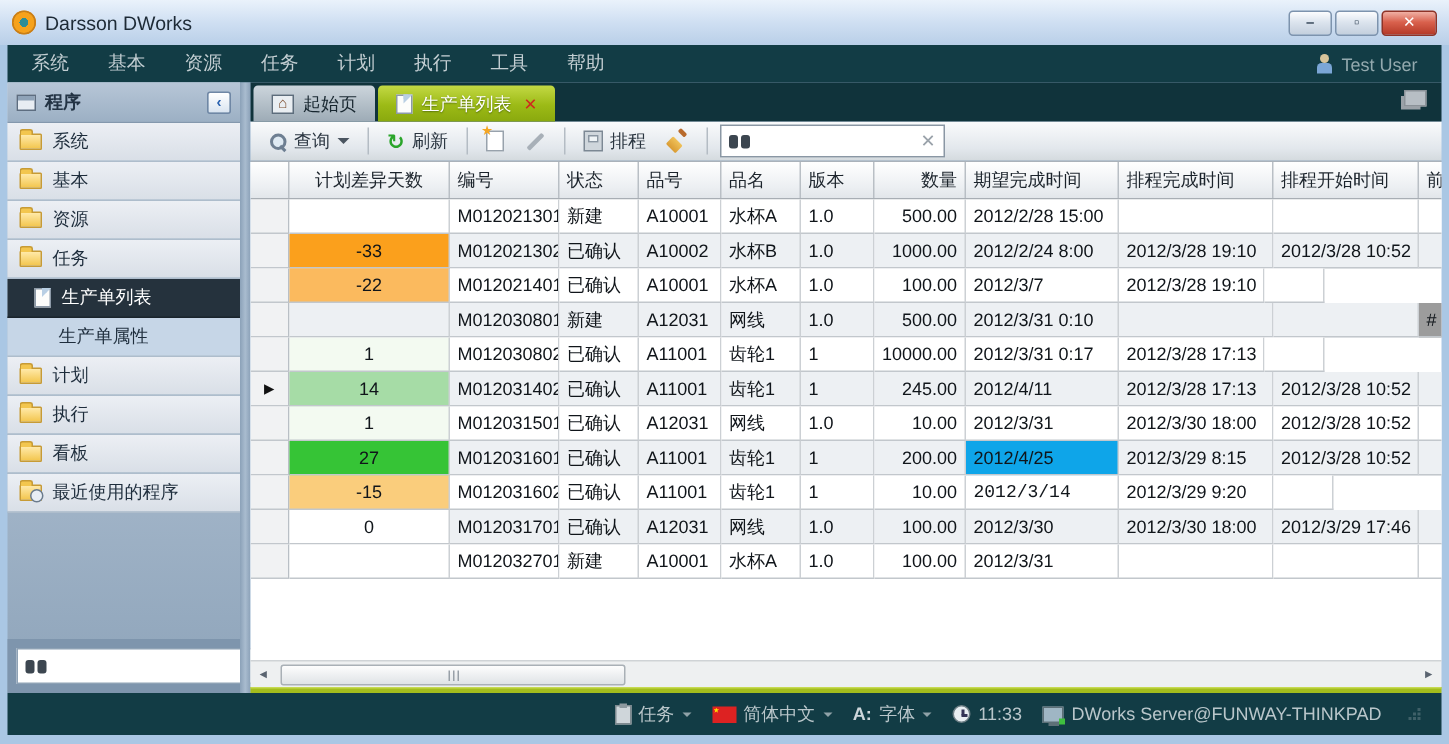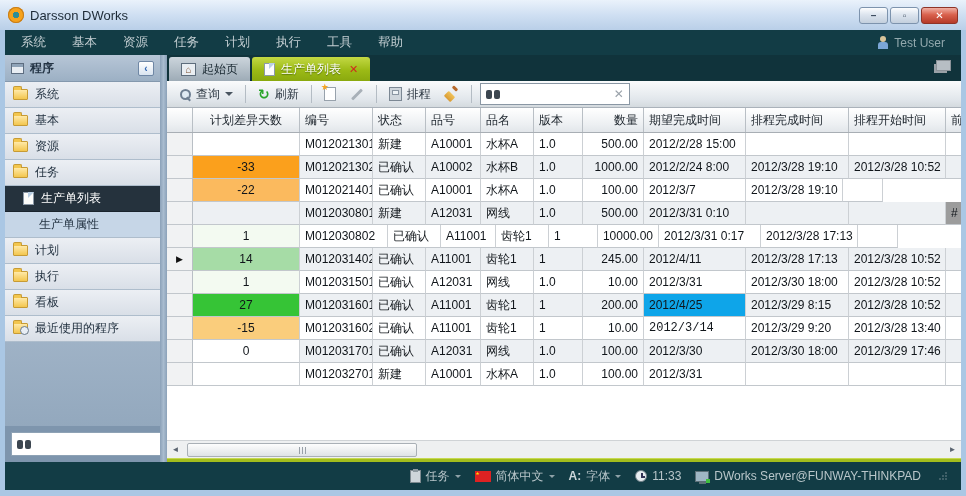--- a/index.html
+++ b/index.html
@@ -330,21 +330,21 @@
           <span class="gcell" style="width: 49px; background: rgb(237, 240, 243); justify-content: flex-start;">1.0</span>
           <span class="gcell" style="width: 61px; background: rgb(237, 240, 243); justify-content: flex-end;">500.00</span>
           <span class="gcell" style="width: 102px; background: rgb(237, 240, 243); justify-content: flex-start;">2012/3/31 0:10</span>
           <span class="gcell" style="width: 103px; background: rgb(237, 240, 243); justify-content: flex-start;"></span>
           <span class="gcell" style="width: 97px; background: rgb(237, 240, 243); justify-content: flex-start;"></span>
           <span class="gcell" style="width: 40px; background: rgb(156, 156, 156);">#</span>
         </div>
         <div class="grid-row">
           <span class="gutter"></span>
           <span class="gcell" style="width: 107px; justify-content: center; background: rgb(243, 250, 241);">1</span>
-          <span class="gcell" style="width: 88px; background: rgb(255, 255, 255); justify-content: flex-start;">M012030802</span>
+          <span class="gcell" style="width: 73px; background: rgb(255, 255, 255); justify-content: flex-start;">M012030802</span>
           <span class="gcell" style="width: 53px; background: rgb(255, 255, 255); justify-content: flex-start;">已确认</span>
           <span class="gcell" style="width: 55px; background: rgb(255, 255, 255); justify-content: flex-start;">A11001</span>
           <span class="gcell" style="width: 53px; background: rgb(255, 255, 255); justify-content: flex-start;">齿轮1</span>
           <span class="gcell" style="width: 49px; background: rgb(255, 255, 255); justify-content: flex-start;">1</span>
           <span class="gcell" style="width: 61px; background: rgb(255, 255, 255); justify-content: flex-end;">10000.00</span>
           <span class="gcell" style="width: 102px; background: rgb(255, 255, 255); justify-content: flex-start;">2012/3/31 0:17</span>
           <span class="gcell" style="width: 97px; background: rgb(255, 255, 255); justify-content: flex-start;">2012/3/28 17:13</span>
           <span class="gcell" style="width: 40px; background: rgb(255, 255, 255);"></span>
         </div>
         <div class="grid-row">
@@ -393,21 +393,20 @@
           <span class="gutter"></span>
           <span class="gcell" style="width: 107px; justify-content: center; background: rgb(250, 205, 124);">-15</span>
           <span class="gcell" style="width: 73px; background: rgb(255, 255, 255); justify-content: flex-start;">M012031602</span>
           <span class="gcell" style="width: 53px; background: rgb(255, 255, 255); justify-content: flex-start;">已确认</span>
           <span class="gcell" style="width: 55px; background: rgb(255, 255, 255); justify-content: flex-start;">A11001</span>
           <span class="gcell" style="width: 53px; background: rgb(255, 255, 255); justify-content: flex-start;">齿轮1</span>
           <span class="gcell" style="width: 49px; background: rgb(255, 255, 255); justify-content: flex-start;">1</span>
           <span class="gcell" style="width: 61px; background: rgb(255, 255, 255); justify-content: flex-end;">10.00</span>
           <span class="gcell" style="width: 102px; background: rgb(255, 255, 255); justify-content: flex-start; font-family: Liberation Mono, monospace;">2012/3/14</span>
           <span class="gcell" style="width: 103px; background: rgb(255, 255, 255); justify-content: flex-start;">2012/3/29 9:20</span>
-          <span class="gcell" style="width: 97px; background: rgb(255, 255, 255); justify-content: flex-start;">2012/3/28 13:40</span>
           <span class="gcell" style="width: 40px; background: rgb(255, 255, 255);"></span>
         </div>
         <div class="grid-row">
           <span class="gutter"></span>
           <span class="gcell" style="width: 107px; justify-content: center; background: rgb(255, 255, 255);">0</span>
           <span class="gcell" style="width: 73px; background: rgb(237, 240, 243); justify-content: flex-start;">M012031701</span>
           <span class="gcell" style="width: 53px; background: rgb(237, 240, 243); justify-content: flex-start;">已确认</span>
           <span class="gcell" style="width: 55px; background: rgb(237, 240, 243); justify-content: flex-start;">A12031</span>
           <span class="gcell" style="width: 53px; background: rgb(237, 240, 243); justify-content: flex-start;">网线</span>
           <span class="gcell" style="width: 49px; background: rgb(237, 240, 243); justify-content: flex-start;">1.0</span>

